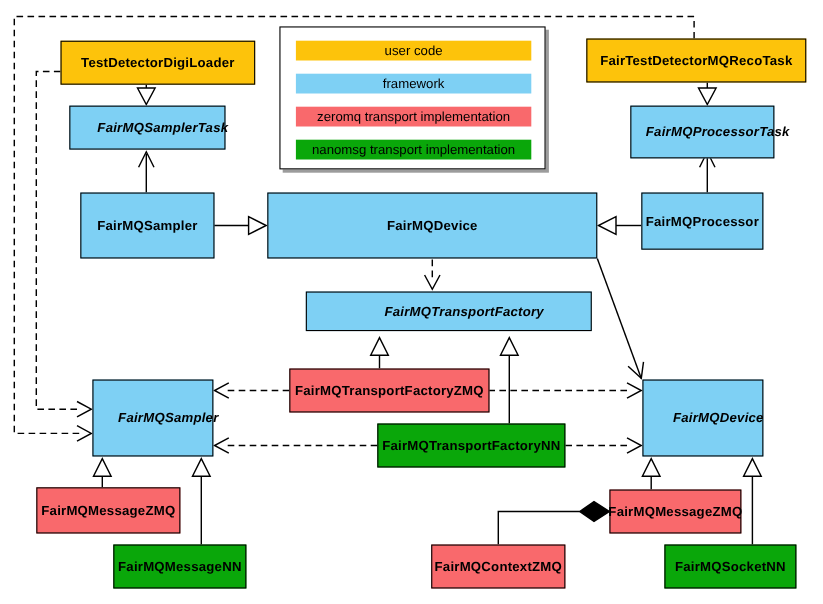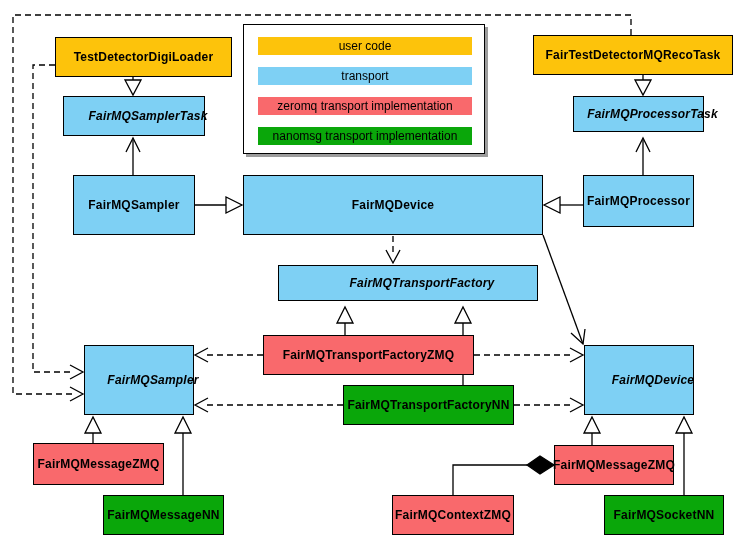--- a/index.html
+++ b/index.html
@@ -32,21 +32,21 @@
     white-space: nowrap;
   }
   .node.abstract { font-style: italic; padding-left: 28px; }
   .cat-user      { background: var(--c-user); }
   .cat-framework { background: var(--c-framework); }
   .cat-zmq       { background: var(--c-zmq); }
   .cat-nn        { background: var(--c-nn); }
   .legend {
     position: absolute;
     z-index: 1;
-    left: 243px; top: 24px;
+    left: 254px; top: 24px;
     width: 242px; height: 130px;
     background: #ffffff;
     border: 1.4px solid #000;
     box-shadow: 3px 3px 0 #9c9c9c;
     box-sizing: border-box;
     padding-left: 48px;
   }
   .legend-item {
     position: absolute;
     left: 14px;
@@ -155,47 +155,47 @@
         <polygon points="527,465 540,456 554,465 540,474" fill="#000"></polygon>
       </g>
     </g>
   </svg>
 
   <div class="legend">
     <div class="legend-item cat-user" style="top:12px">
       <span>user code</span>
     </div>
     <div class="legend-item cat-framework" style="top:42px">
-      <span>transport</span>
+      <span>framework</span>
     </div>
     <div class="legend-item cat-zmq" style="top:72px">
       <span>zeromq transport implementation</span>
     </div>
     <div class="legend-item cat-nn" style="top:102px">
       <span>nanomsg transport implementation</span>
     </div>
   </div>
 
   <div class="node cat-user" style="left:55px;top:37px;width:177px;height:40px">TestDetectorDigiLoader</div>
 
   <div class="node cat-user" style="left:533px;top:35px;width:200px;height:40px">FairTestDetectorMQRecoTask</div>
 
   <div class="node cat-framework abstract" style="left:63px;top:96px;width:142px;height:40px">FairMQSamplerTask</div>
 
-  <div class="node cat-framework abstract" style="left:573px;top:96px;width:131px;height:36px">FairMQProcessorTask</div>
+  <div class="node cat-framework abstract" style="left:573px;top:96px;width:131px;height:48px">FairMQProcessorTask</div>
 
   <div class="node cat-framework" style="left:73px;top:175px;width:122px;height:60px">FairMQSampler</div>
 
   <div class="node cat-framework" style="left:243px;top:175px;width:300px;height:60px">FairMQDevice</div>
 
   <div class="node cat-framework" style="left:583px;top:175px;width:111px;height:52px">FairMQProcessor</div>
 
   <div class="node cat-framework abstract" style="left:278px;top:265px;width:260px;height:36px">FairMQTransportFactory</div>
 
-  <div class="node cat-zmq" style="left:263px;top:335px;width:211px;height:40px">FairMQTransportFactoryZMQ</div>
+  <div class="node cat-zmq" style="left:263px;top:335px;width:182px;height:40px">FairMQTransportFactoryZMQ</div>
 
   <div class="node cat-nn" style="left:343px;top:385px;width:171px;height:40px">FairMQTransportFactoryNN</div>
 
   <div class="node cat-framework abstract" style="left:84px;top:345px;width:110px;height:70px">FairMQSampler</div>
 
   <div class="node cat-framework abstract" style="left:584px;top:345px;width:110px;height:70px">FairMQDevice</div>
 
   <div class="node cat-zmq" style="left:33px;top:443px;width:131px;height:42px">FairMQMessageZMQ</div>
 
   <div class="node cat-nn" style="left:103px;top:495px;width:121px;height:40px">FairMQMessageNN</div>

